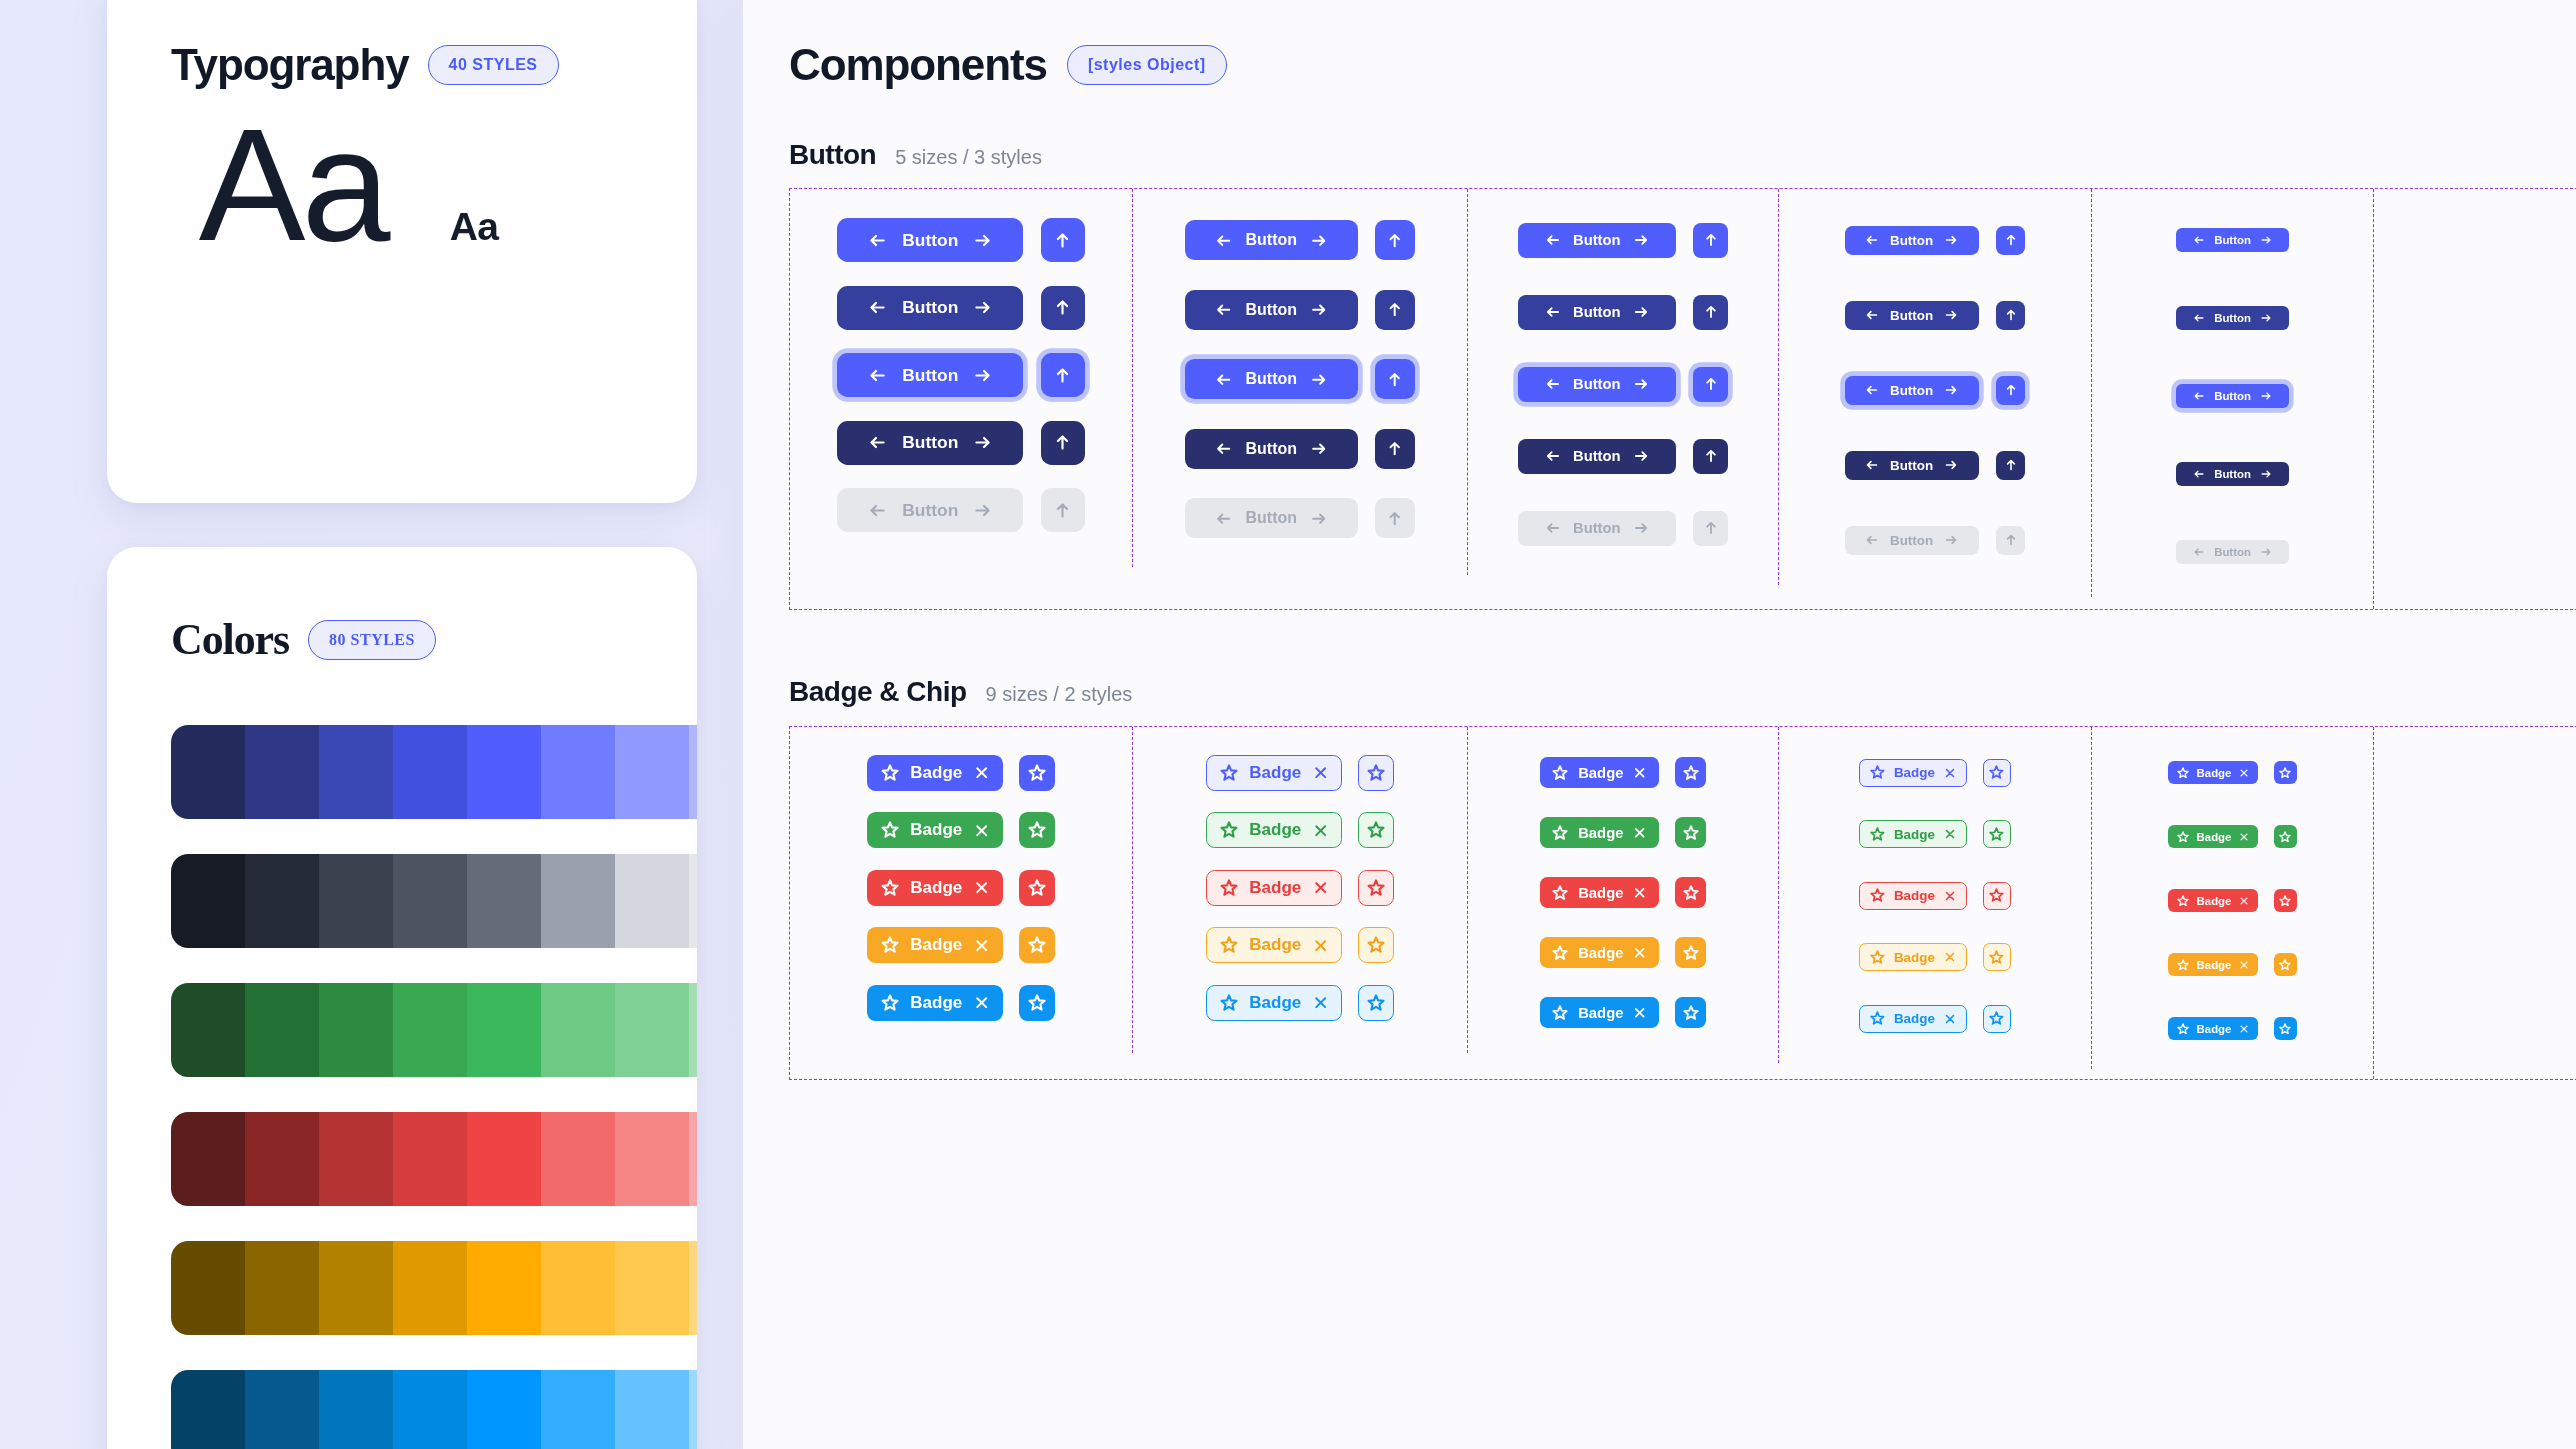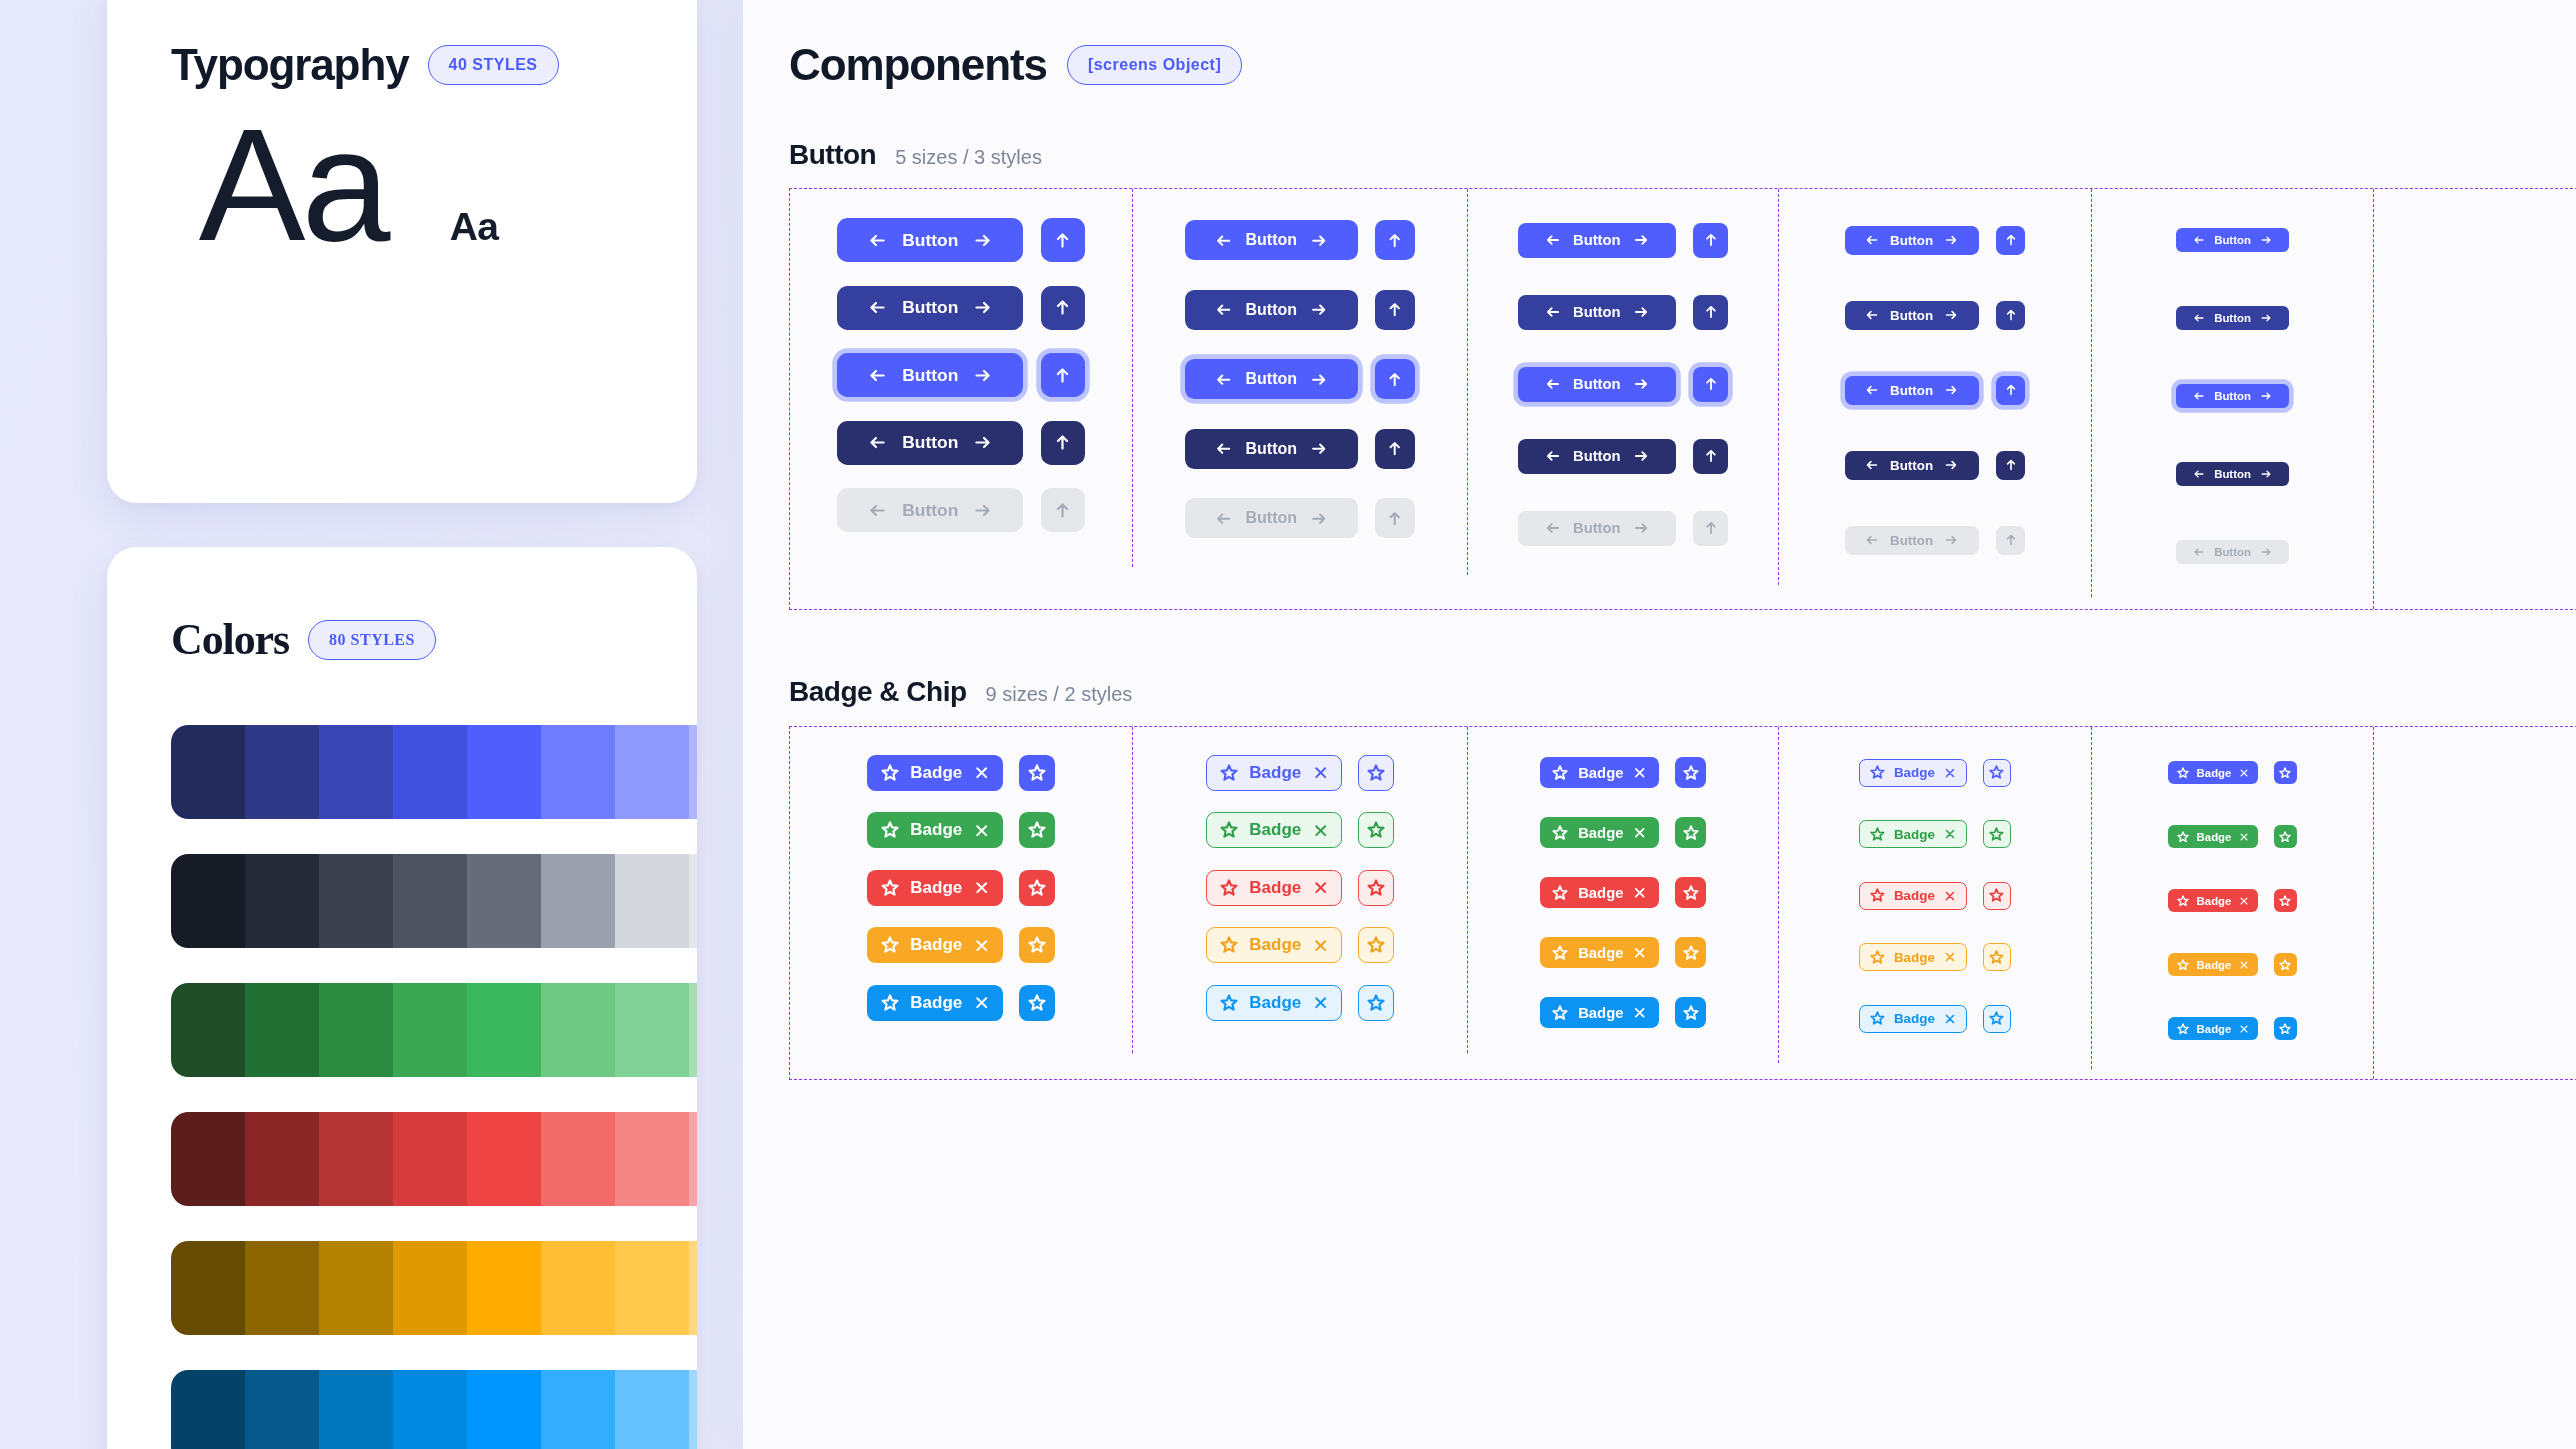--- a/index.html
+++ b/index.html
@@ -231,21 +231,21 @@
         </div>
       </div>
   </section>
 
 </div>
 
 <div id="right-panel">
 
   <div class="panel-head">
     <h1 class="card-title">Components</h1>
-    <span class="pill">[screens Object]</span>
+    <span class="pill">[styles Object]</span>
   </div>
 
   <div class="section-head" style="margin-top:52px">
     <h2 class="section-title">Button</h2>
     <span class="section-sub">5 sizes / 3 styles</span>
   </div>
 
   <div class="frame" id="button-frame">
       <div class="frame-col" style="width: 343px; padding: 28px 0px 34px;">
         <div class="btn-col-inner" style="gap: 21.5px;">

